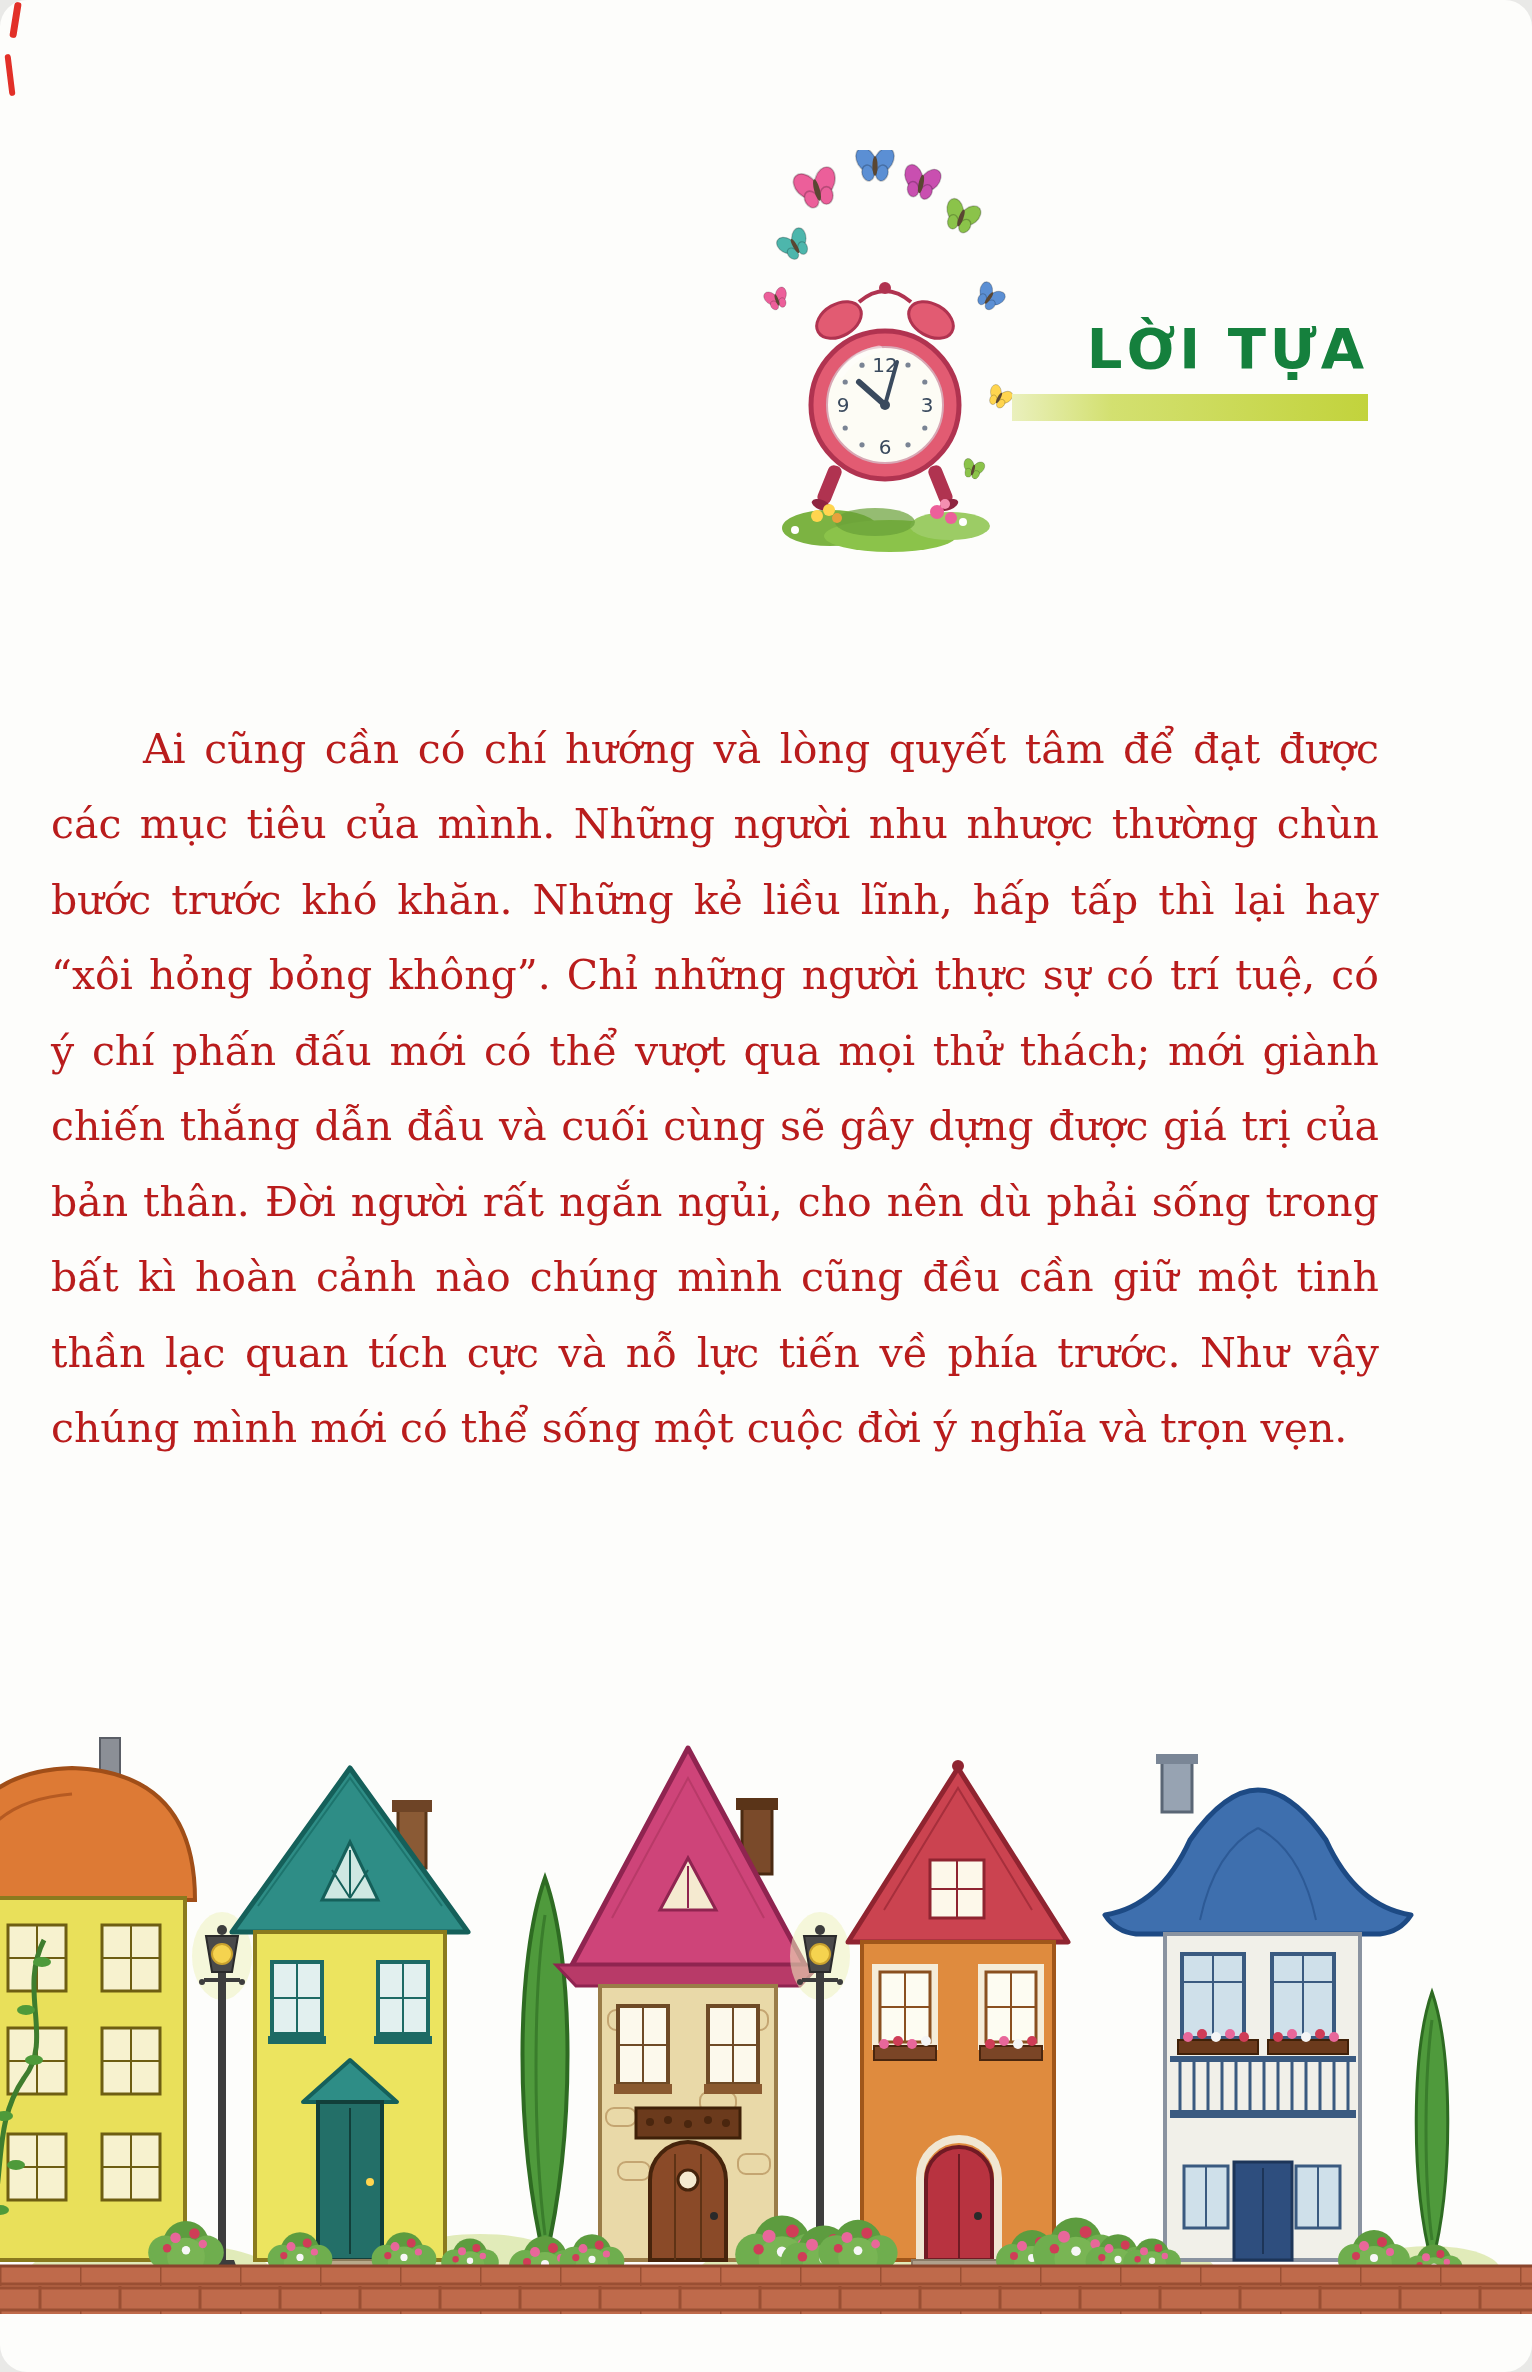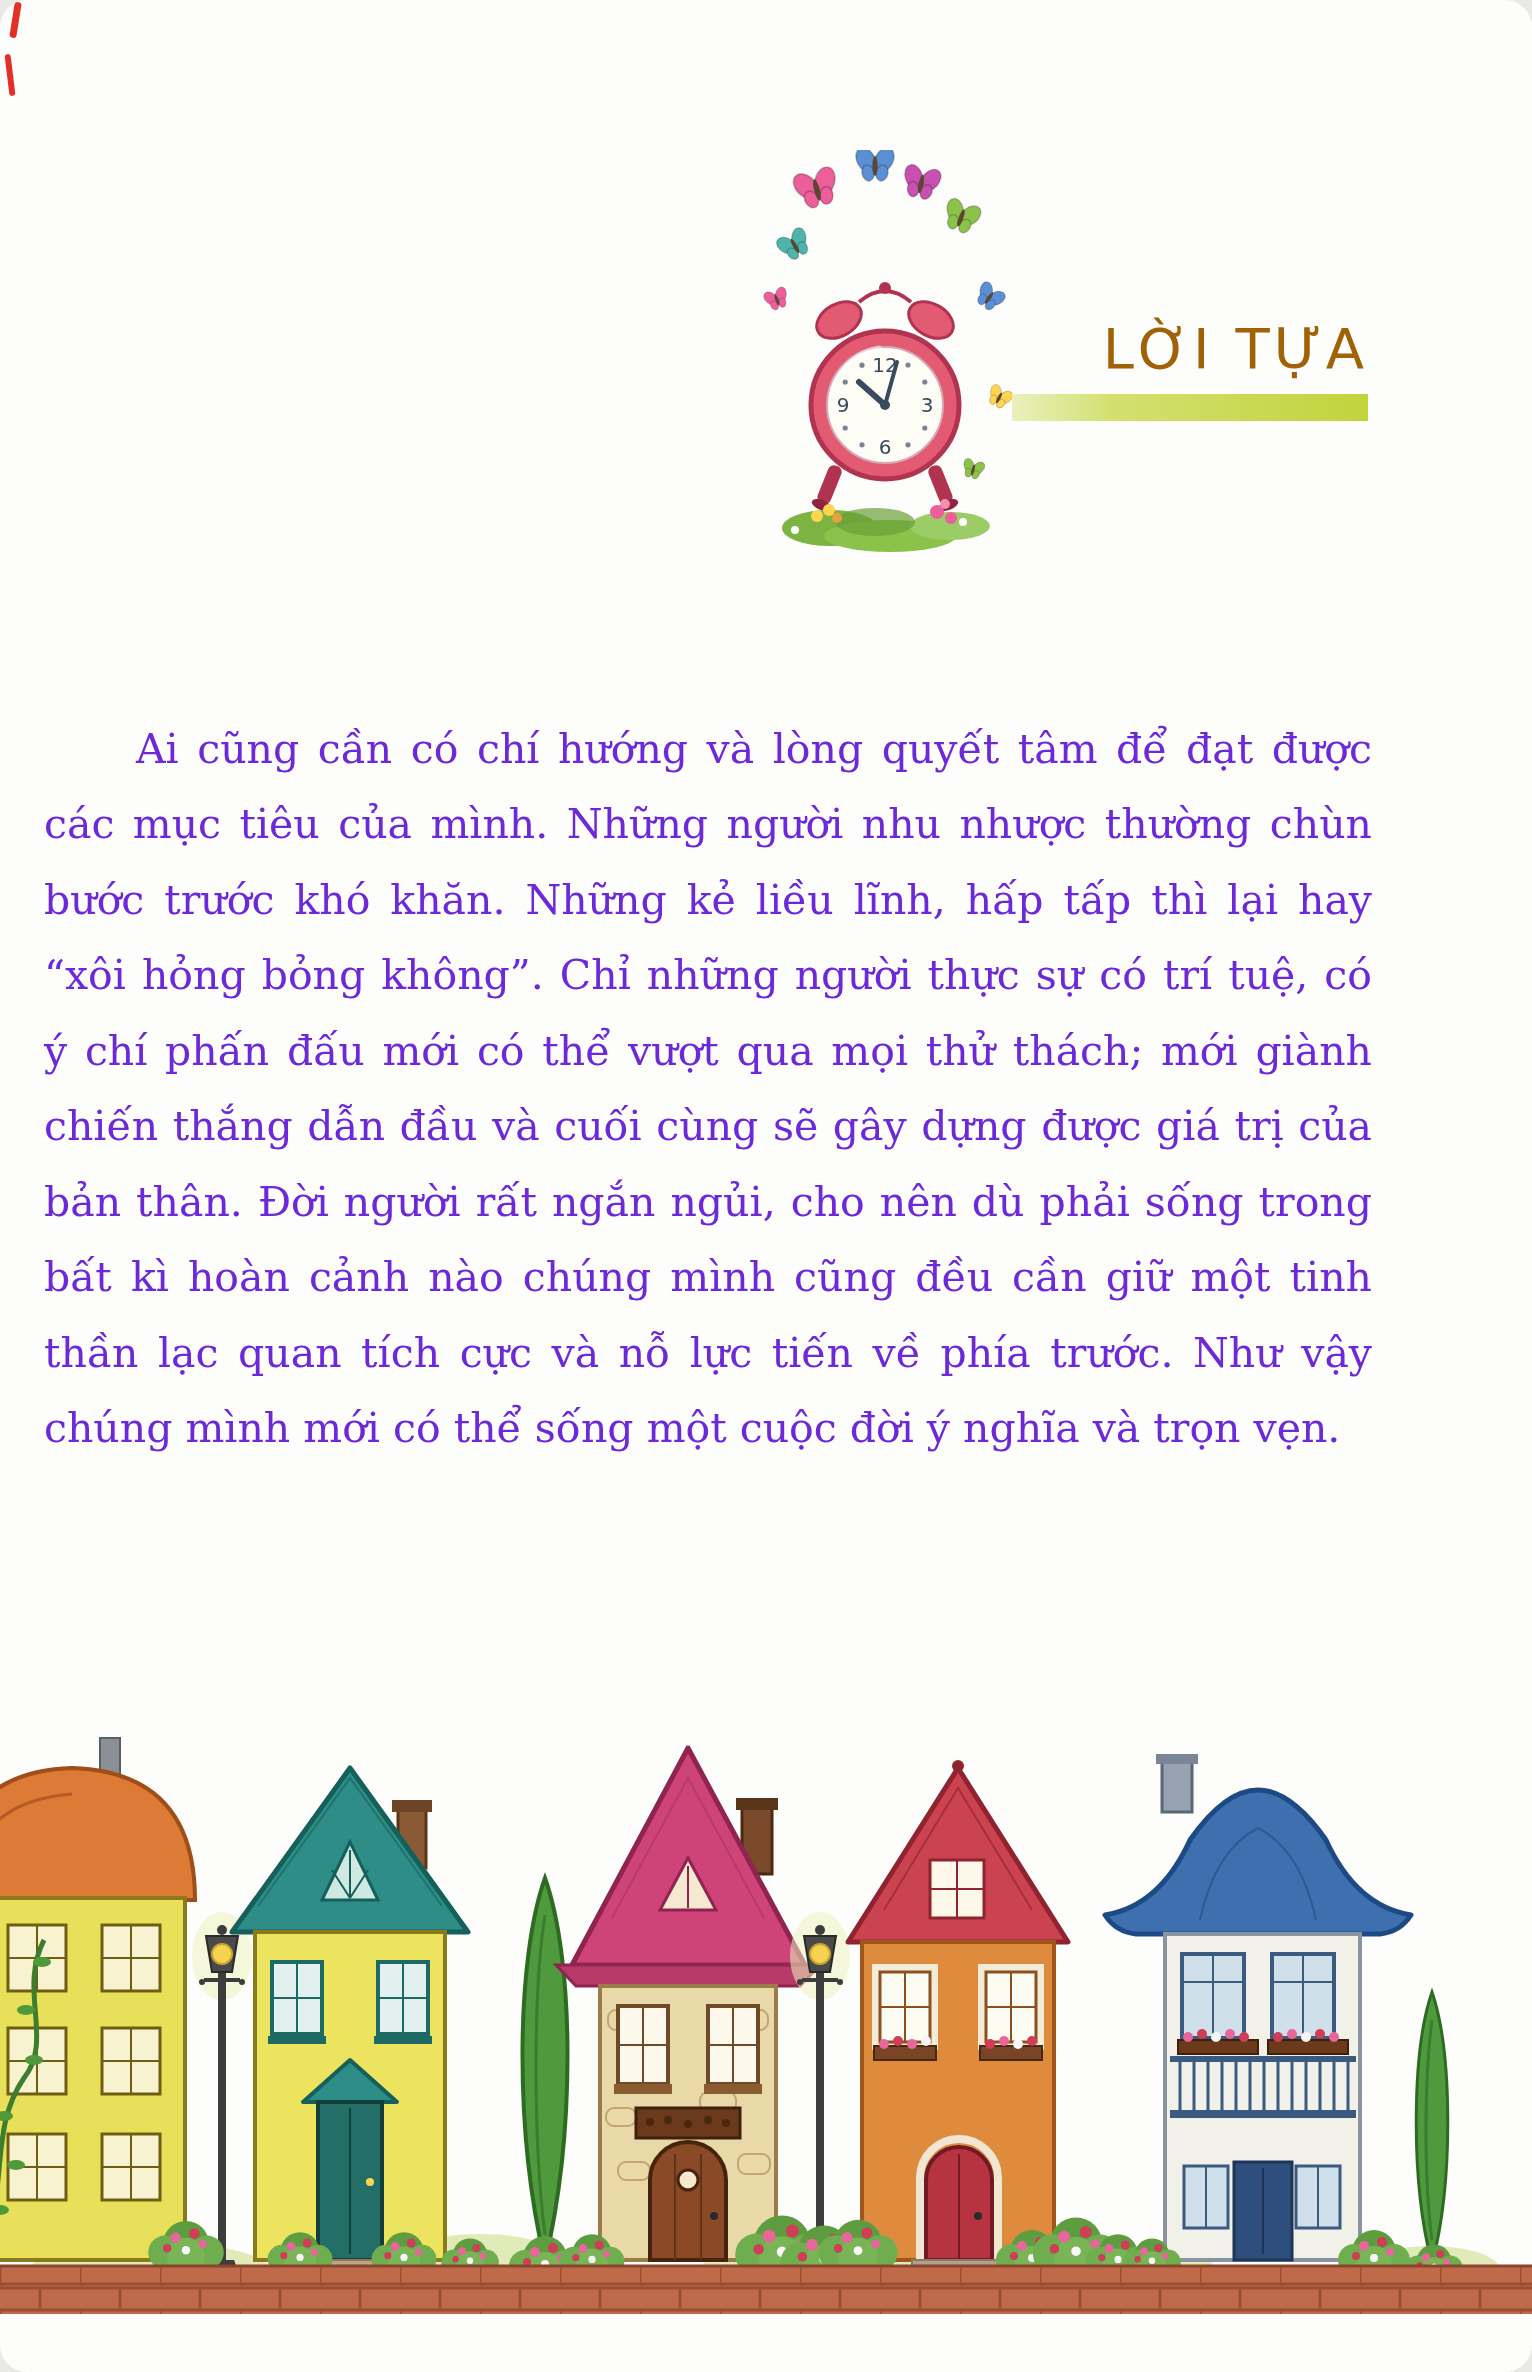--- a/index.html
+++ b/index.html
@@ -33,43 +33,43 @@
 
   .title-block {
     position: absolute;
     top: 318px;
     right: 164px;
     width: 360px;
     text-align: right;
   }
   .title-block h1 {
     font-family: "DejaVu Sans", "Liberation Sans", sans-serif;
-    font-weight: normal;
+    font-weight: bold;
     font-size: 56px;
     letter-spacing: 4px;
-    color: #a16207;
+    color: #15803d;
     line-height: 1.1;
     white-space: nowrap;
   }
   .highlight-bar {
     margin-top: 14px;
     margin-left: auto;
     width: 356px;
     height: 27px;
     background: linear-gradient(90deg, #eaf0bd 0%, #d3e070 28%, #c2d33c 100%);
   }
 
   .preface-text {
     position: absolute;
-    left: 44px;
+    left: 51px;
     top: 712px;
     width: 1328px;
     font-size: 41px;
     line-height: 1.84;
-    color: #6d28d9;
+    color: #b91c1c;
     text-align: justify;
     text-indent: 92px;
   }
 
   .houses-wrap {
     position: absolute;
     left: 0;
     top: 1710px;
     width: 1532px;
     height: 620px;

